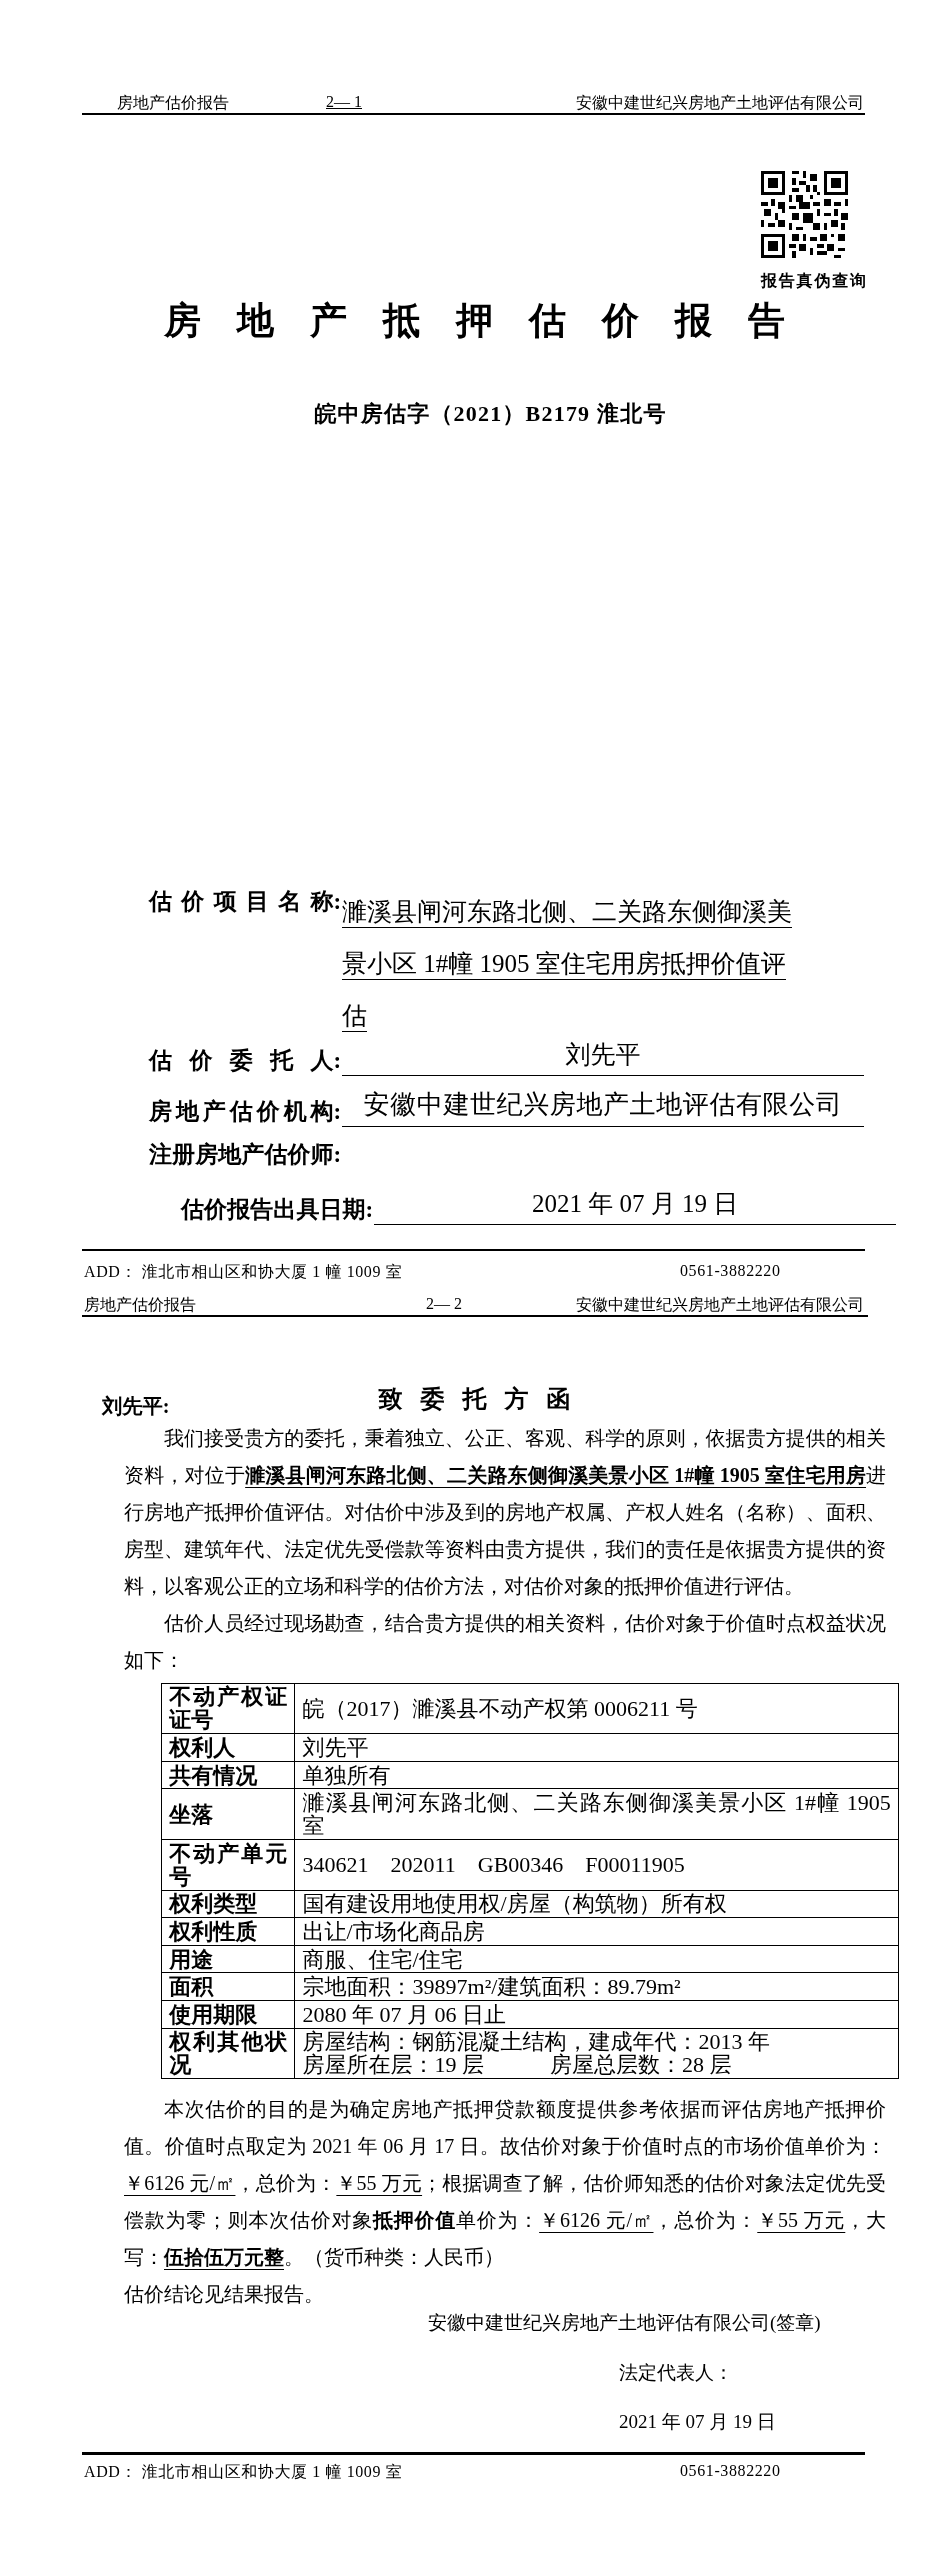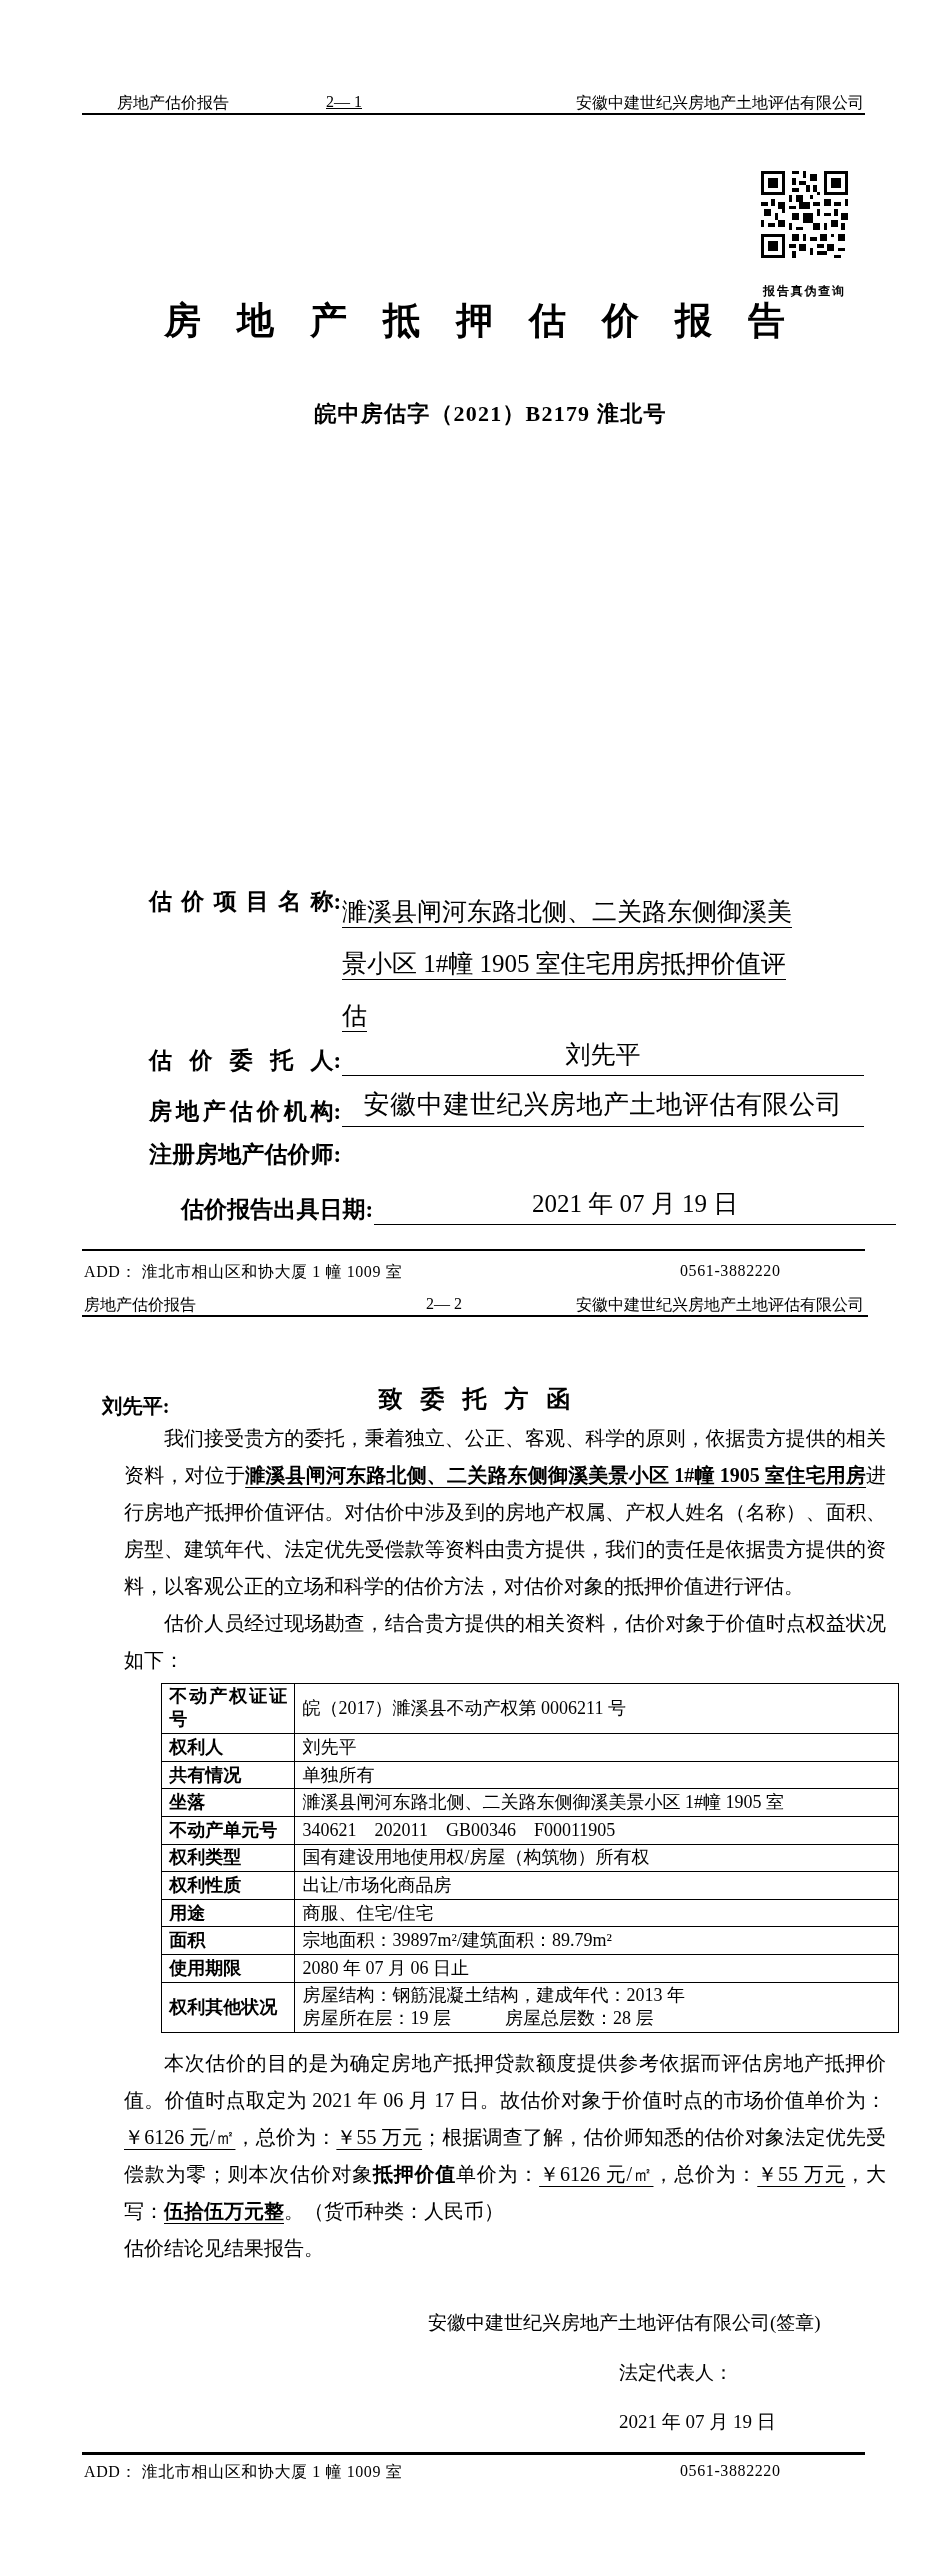--- a/index.html
+++ b/index.html
@@ -10,21 +10,21 @@
     font-family:"Liberation Serif","DejaVu Serif",serif;
     overflow:hidden;
   }
   .abs{position:absolute;}
   
   .runhead{font-size:16px;white-space:nowrap;}
   .rule{background:#000;}
   .footline{font-size:16px;white-space:nowrap;letter-spacing:0.6px;}
   
   .qr-wrap{width:87px;text-align:center;}
-  .qr-caption{font-size:12px;font-weight:bold;letter-spacing:1.8px;margin-top:23px;white-space:nowrap;}
+  .qr-caption{font-size:16px;font-weight:bold;letter-spacing:1.8px;margin-top:11px;white-space:nowrap;text-align:right;}
   
   .cover-title{left:0;width:949px;text-align:center;font-size:37px;font-weight:bold;
                letter-spacing:36px;text-indent:36px;white-space:nowrap;}
   .cover-docno{left:0;width:949px;text-align:center;font-size:22px;font-weight:bold;letter-spacing:1.2px;margin-left:16px;}
   .field{left:149px;width:715px;display:flex;}
   .field.single{align-items:flex-end;}
   .flabel{flex:0 0 193px;display:flex;font-size:23px;font-weight:bold;line-height:1.35;}
   .flabel .lt{flex:1;text-align:justify;text-align-last:justify;}
   .flabel .colon{flex:0 0 8.4px;text-align:left;}
   .fvalue{flex:1;font-size:25px;}
@@ -38,21 +38,21 @@
   .salutation{font-size:20.3px;font-weight:bold;}
   .letter-body{left:100px;width:762px;font-size:20px;line-height:37px;text-align:justify;}
   .letter-body p{margin:0;text-indent:2em;}
   .letter-body p.noindent{text-indent:0;}
   .seg-n{font-weight:normal;}
   .seg-b{font-weight:bold;}
   .seg-u{text-decoration:underline;text-decoration-thickness:1.2px;text-underline-offset:4.8px;}
   .seg-bu{font-weight:bold;text-decoration:underline;text-decoration-thickness:1.2px;text-underline-offset:4.8px;}
   
   table.rights{border-collapse:collapse;margin:3.6px 0 12px 37px;width:738px;
-               font-size:18px;line-height:23px;table-layout:fixed;}
+               font-size:22px;line-height:23px;table-layout:fixed;}
   table.rights td{border:1.2px solid #000;padding:1.8px 7.2px;white-space:pre-line;vertical-align:middle;}
   table.rights{border:1.8px solid #000;}
   table.rights td.lab{width:118px;font-weight:bold;}
   table.rights tr{height:25px;}
   
   .sig{font-size:19px;line-height:1.3;}
   .sig .sigline{white-space:nowrap;}
   .sig .indent2{margin-left:191px;margin-top:25px;}
 </style>
 </head>

